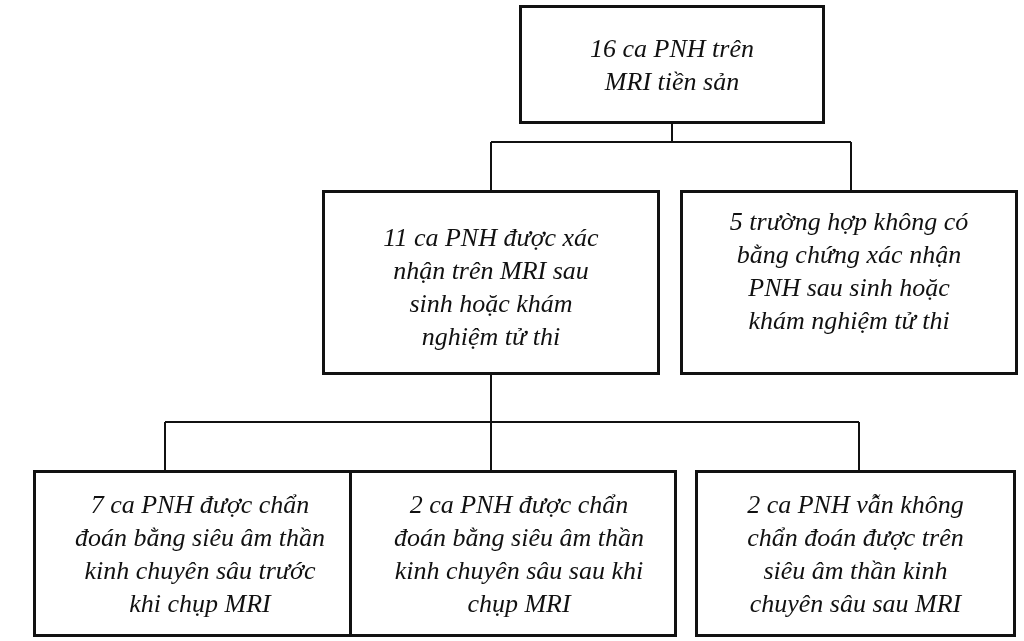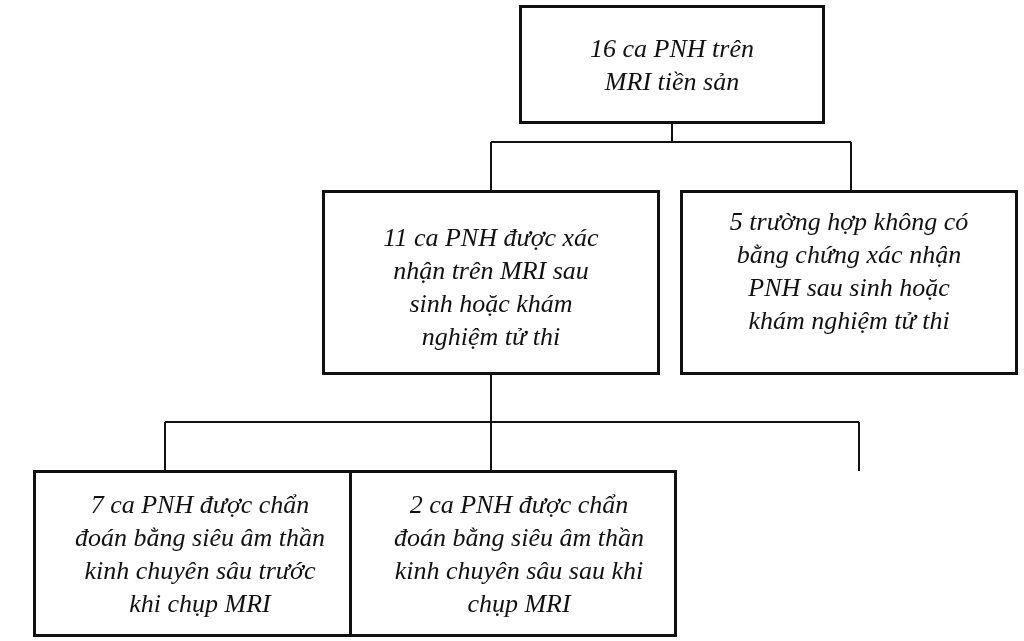--- a/index.html
+++ b/index.html
@@ -94,14 +94,20 @@
 khi chụp MRI</span>
   </div>
 
   <div class="node node-us-after">
     <span class="label">2 ca PNH được chẩn
 đoán bằng siêu âm thần
 kinh chuyên sâu sau khi
 chụp MRI</span>
   </div>
 
+  <div class="node node-undiagnosed">
+    <span class="label">2 ca PNH vẫn không
+chẩn đoán được trên
+siêu âm thần kinh
+chuyên sâu sau MRI</span>
+  </div>
 
 </div>
 
 </body></html>

